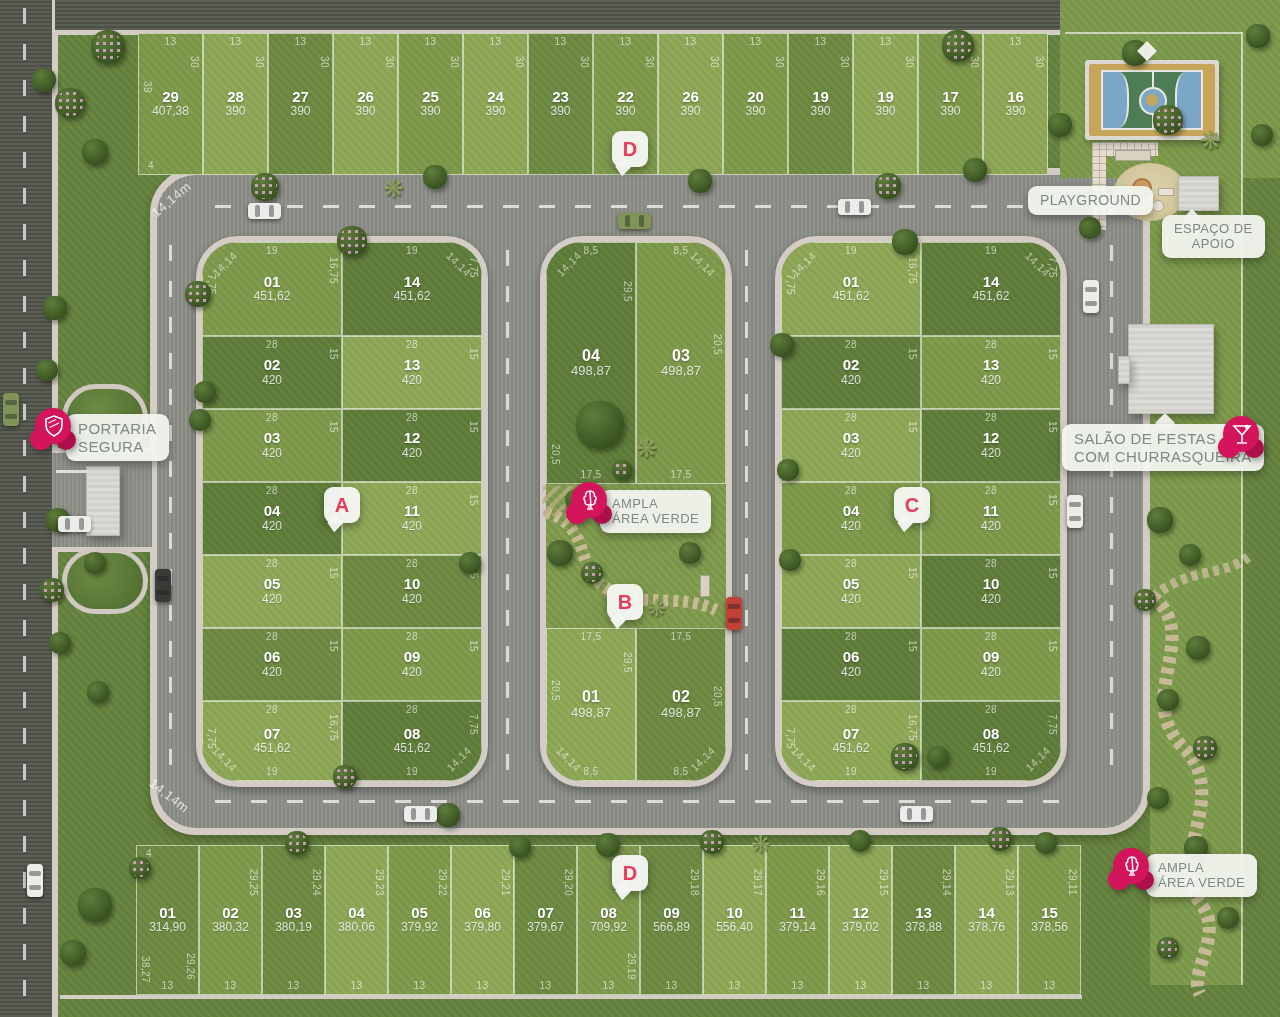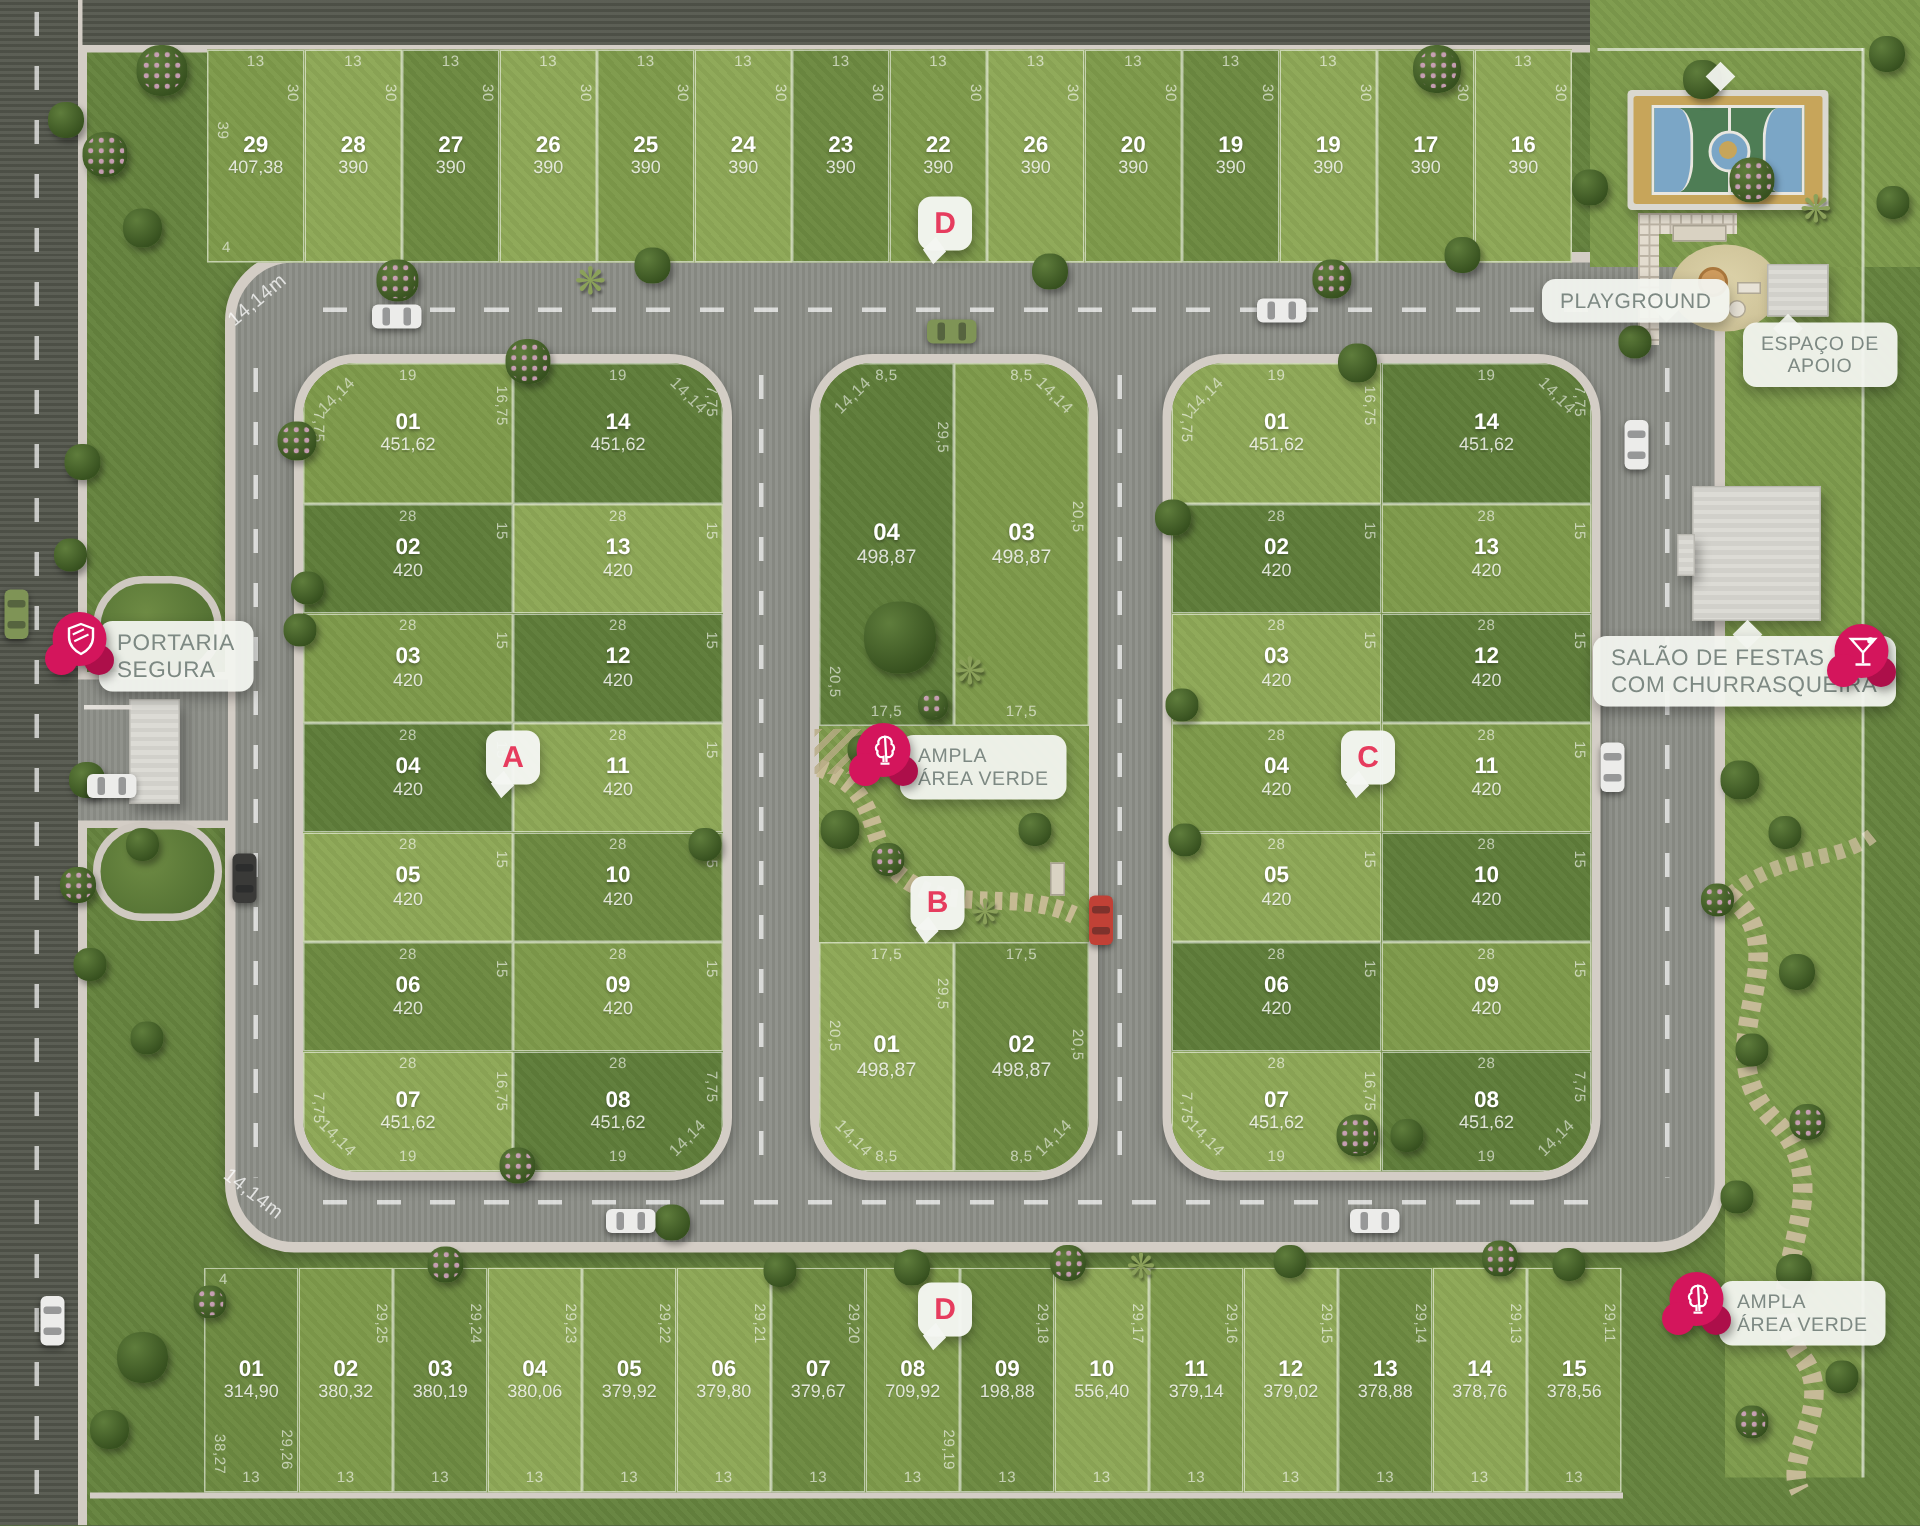--- a/index.html
+++ b/index.html
@@ -368,21 +368,21 @@
       <span class="dim side">29,20</span>
     </div>
     <div class="lot" style="left: 577px; top: 845px; width: 63px; height: 150px; background: repeating-linear-gradient(47deg, rgba(0, 0, 0, 0.035) 0px, rgba(0, 0, 0, 0.035) 3px, rgba(255, 255, 255, 0.02) 3px, rgba(255, 255, 255, 0.02) 6px), rgb(126, 154, 75);">
       <span class="num">08</span>
       <span class="area">709,92</span>
       <span class="dim bottom">13</span>
       <span class="dim sidelow">29,19</span>
     </div>
     <div class="lot" style="left: 640px; top: 845px; width: 63px; height: 150px; background: repeating-linear-gradient(47deg, rgba(0, 0, 0, 0.035) 0px, rgba(0, 0, 0, 0.035) 3px, rgba(255, 255, 255, 0.02) 3px, rgba(255, 255, 255, 0.02) 6px), rgb(109, 138, 65);">
       <span class="num">09</span>
-      <span class="area">198,88</span>
+      <span class="area">566,89</span>
       <span class="dim bottom">13</span>
       <span class="dim side">29,18</span>
     </div>
     <div class="lot" style="left: 703px; top: 845px; width: 63px; height: 150px; background: repeating-linear-gradient(47deg, rgba(0, 0, 0, 0.035) 0px, rgba(0, 0, 0, 0.035) 3px, rgba(255, 255, 255, 0.02) 3px, rgba(255, 255, 255, 0.02) 6px), rgb(142, 168, 87);">
       <span class="num">10</span>
       <span class="area">556,40</span>
       <span class="dim bottom">13</span>
       <span class="dim side">29,17</span>
     </div>
     <div class="lot" style="left: 766px; top: 845px; width: 63px; height: 150px; background: repeating-linear-gradient(47deg, rgba(0, 0, 0, 0.035) 0px, rgba(0, 0, 0, 0.035) 3px, rgba(255, 255, 255, 0.02) 3px, rgba(255, 255, 255, 0.02) 6px), rgb(126, 154, 75);">

